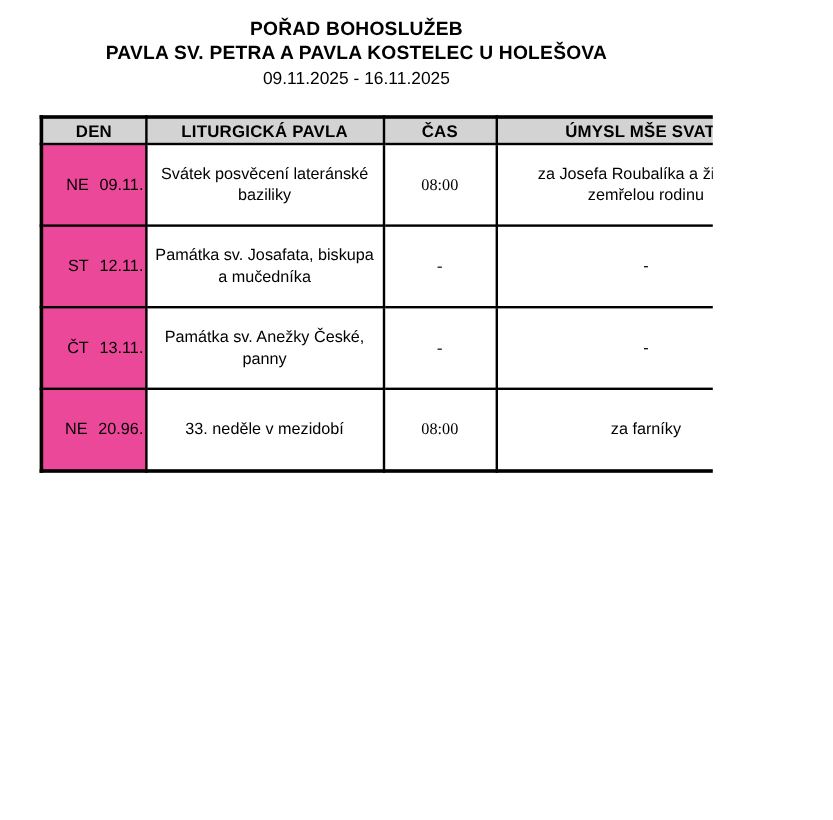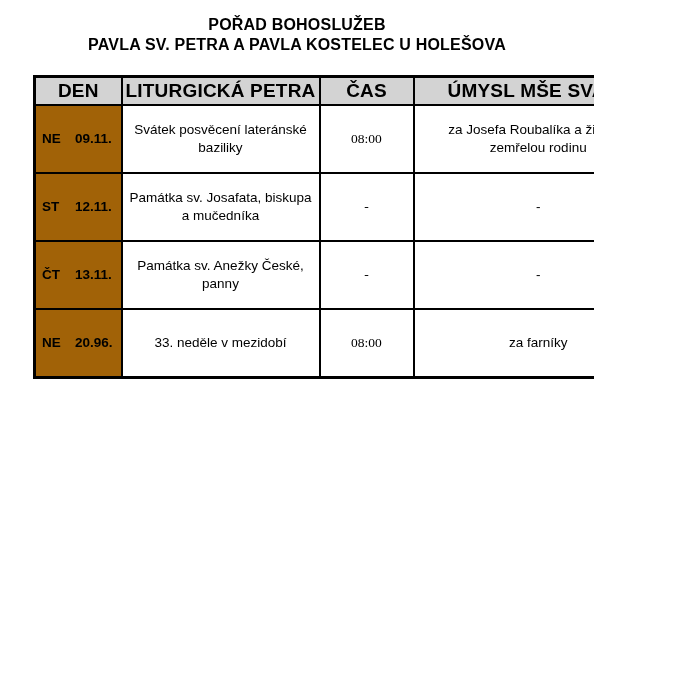--- a/index.html
+++ b/index.html
@@ -39,41 +39,41 @@
     margin: 20px 0 0 33px;
     border: 3px solid #000000;
   }
   .col-den    { width: 87px;  }
   .col-oslava { width: 198px; }
   .col-cas    { width: 94px;  }
   .col-umysl  { width: 250px; }
   th {
     background: #d3d3d3;
     border: 2px solid #000000;
-    font-size: 19px;
+    font-size: 14px;
     font-weight: bold;
     text-align: center;
     padding: 2px 0;
     height: 16px;
     letter-spacing: 0.2px;
   }
   td {
     border: 2px solid #000000;
     font-size: 13.5px;
     text-align: center;
     vertical-align: middle;
     line-height: 18px;
   }
   tbody tr {
     height: 68px;
   }
   td.day-cell {
-    background: #a16207;
-    text-align: left;
-    font-weight: bold;
+    background: #ec4899;
+    text-align: right;
+    font-weight: normal;
     padding-left: 6px;
     white-space: nowrap;
   }
   td.day-cell .day-abbrev {
     display: inline-block;
     min-width: 24px;
     margin-right: 9px;
   }
   td.celebration-cell {
     padding: 0 6px;
@@ -87,33 +87,34 @@
   }
 </style>
 </head>
 <body>
 
 <div class="page">
 
   <div class="title-block">
     <div class="title-line">POŘAD BOHOSLUŽEB</div>
     <div class="title-line">PAVLA SV. PETRA A PAVLA KOSTELEC U HOLEŠOVA</div>
+    <div class="date-range">09.11.2025 - 16.11.2025</div>
   </div>
 
   <table class="schedule">
     <colgroup>
       <col class="col-den">
       <col class="col-oslava">
       <col class="col-cas">
       <col class="col-umysl">
     </colgroup>
     <thead>
       <tr>
         <th>DEN</th>
-        <th>LITURGICKÁ PETRA</th>
+        <th>LITURGICKÁ PAVLA</th>
         <th>ČAS</th>
         <th>ÚMYSL MŠE SVATÉ</th>
       </tr>
     </thead>
     <tbody id="schedule-body">
         <tr>
           <td class="day-cell"><span class="day-abbrev">NE</span><span class="day-date">09.11.</span></td>
           <td class="celebration-cell">Svátek posvěcení lateránské baziliky</td>
           <td class="time-cell">08:00</td>
           <td class="intention-cell">za Josefa Roubalíka a živou a zemřelou rodinu</td>

